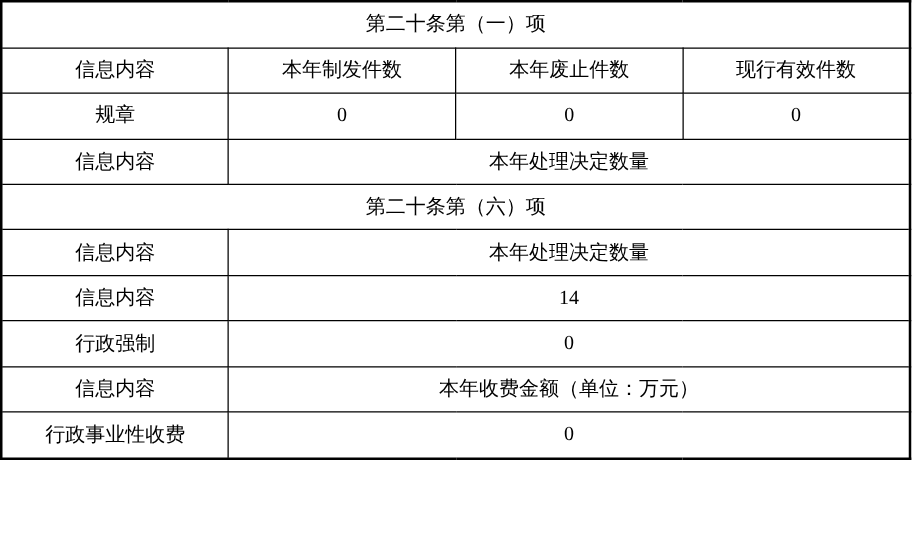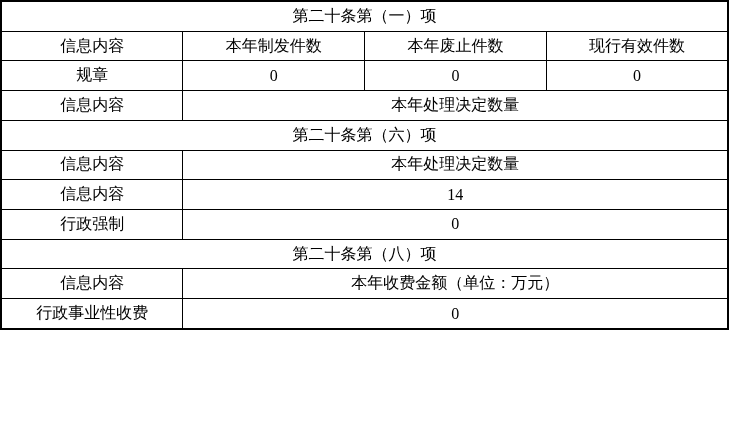--- a/index.html
+++ b/index.html
@@ -9,21 +9,21 @@
   }
   body {
     width: 731px;
     height: 440px;
     overflow: hidden;
   }
   table.report {
     border-collapse: collapse;
     table-layout: fixed;
     width: 729px;
-    height: 330px;
+    height: 368px;
     margin: 0;
     border: 2px solid #000000;
     font-family: "Liberation Serif", "DejaVu Serif", serif;
     font-size: 16px;
     color: #000000;
   }
   table.report col { width: 25%; }
   table.report td {
     border: 1px solid #000000;
     padding: 2px 5px;
@@ -80,23 +80,20 @@
     <tr>
       <td class="lbl">信息内容</td>
       <td colspan="3">14</td>
     </tr>
     <tr>
       <td class="lbl">行政强制</td>
       <td colspan="3">0</td>
     </tr>
 
     <tr>
-      <td colspan="4" class="sec">第二十条第（八）项</td>
-    </tr>
-    <tr>
       <td>信息内容</td>
       <td colspan="3">本年收费金额（单位：万元）</td>
     </tr>
     <tr>
       <td class="lbl">行政事业性收费</td>
       <td colspan="3" class="gray">0</td>
     </tr>
 
   </tbody>
 </table>

